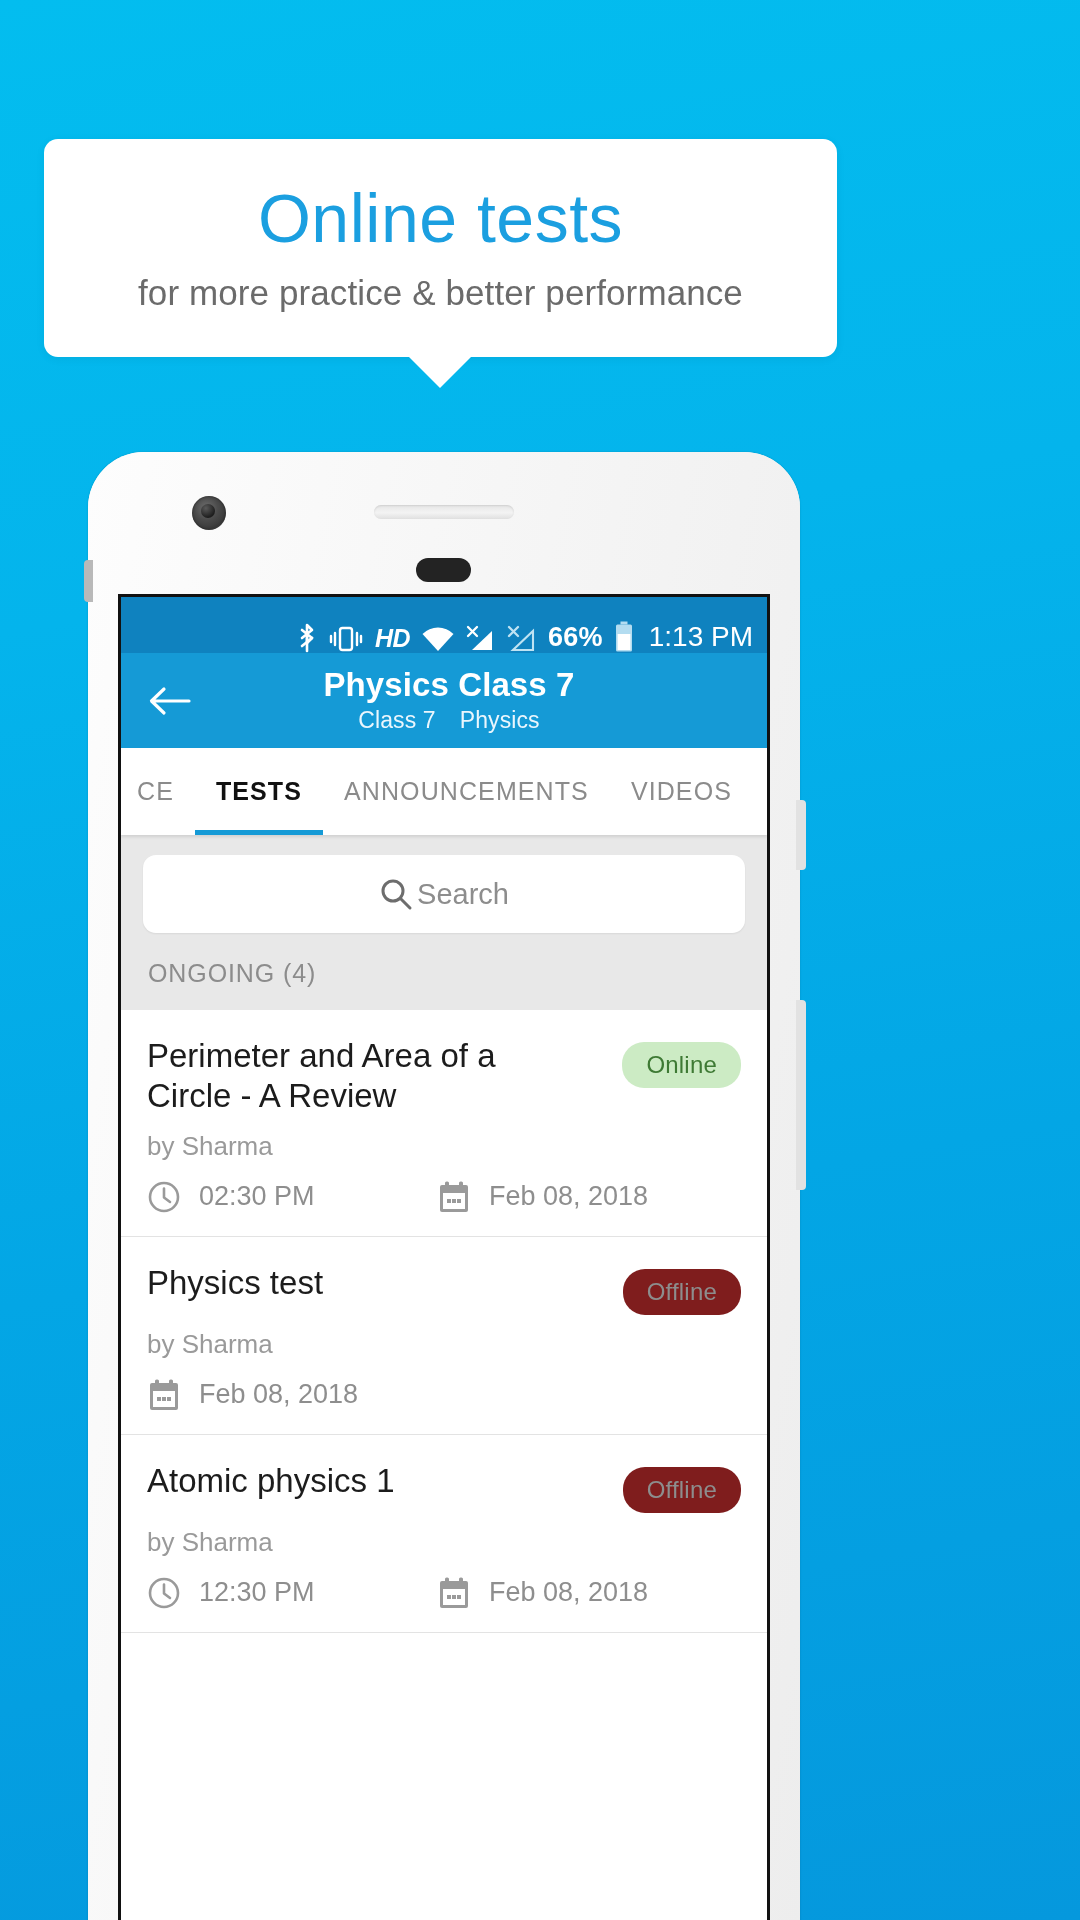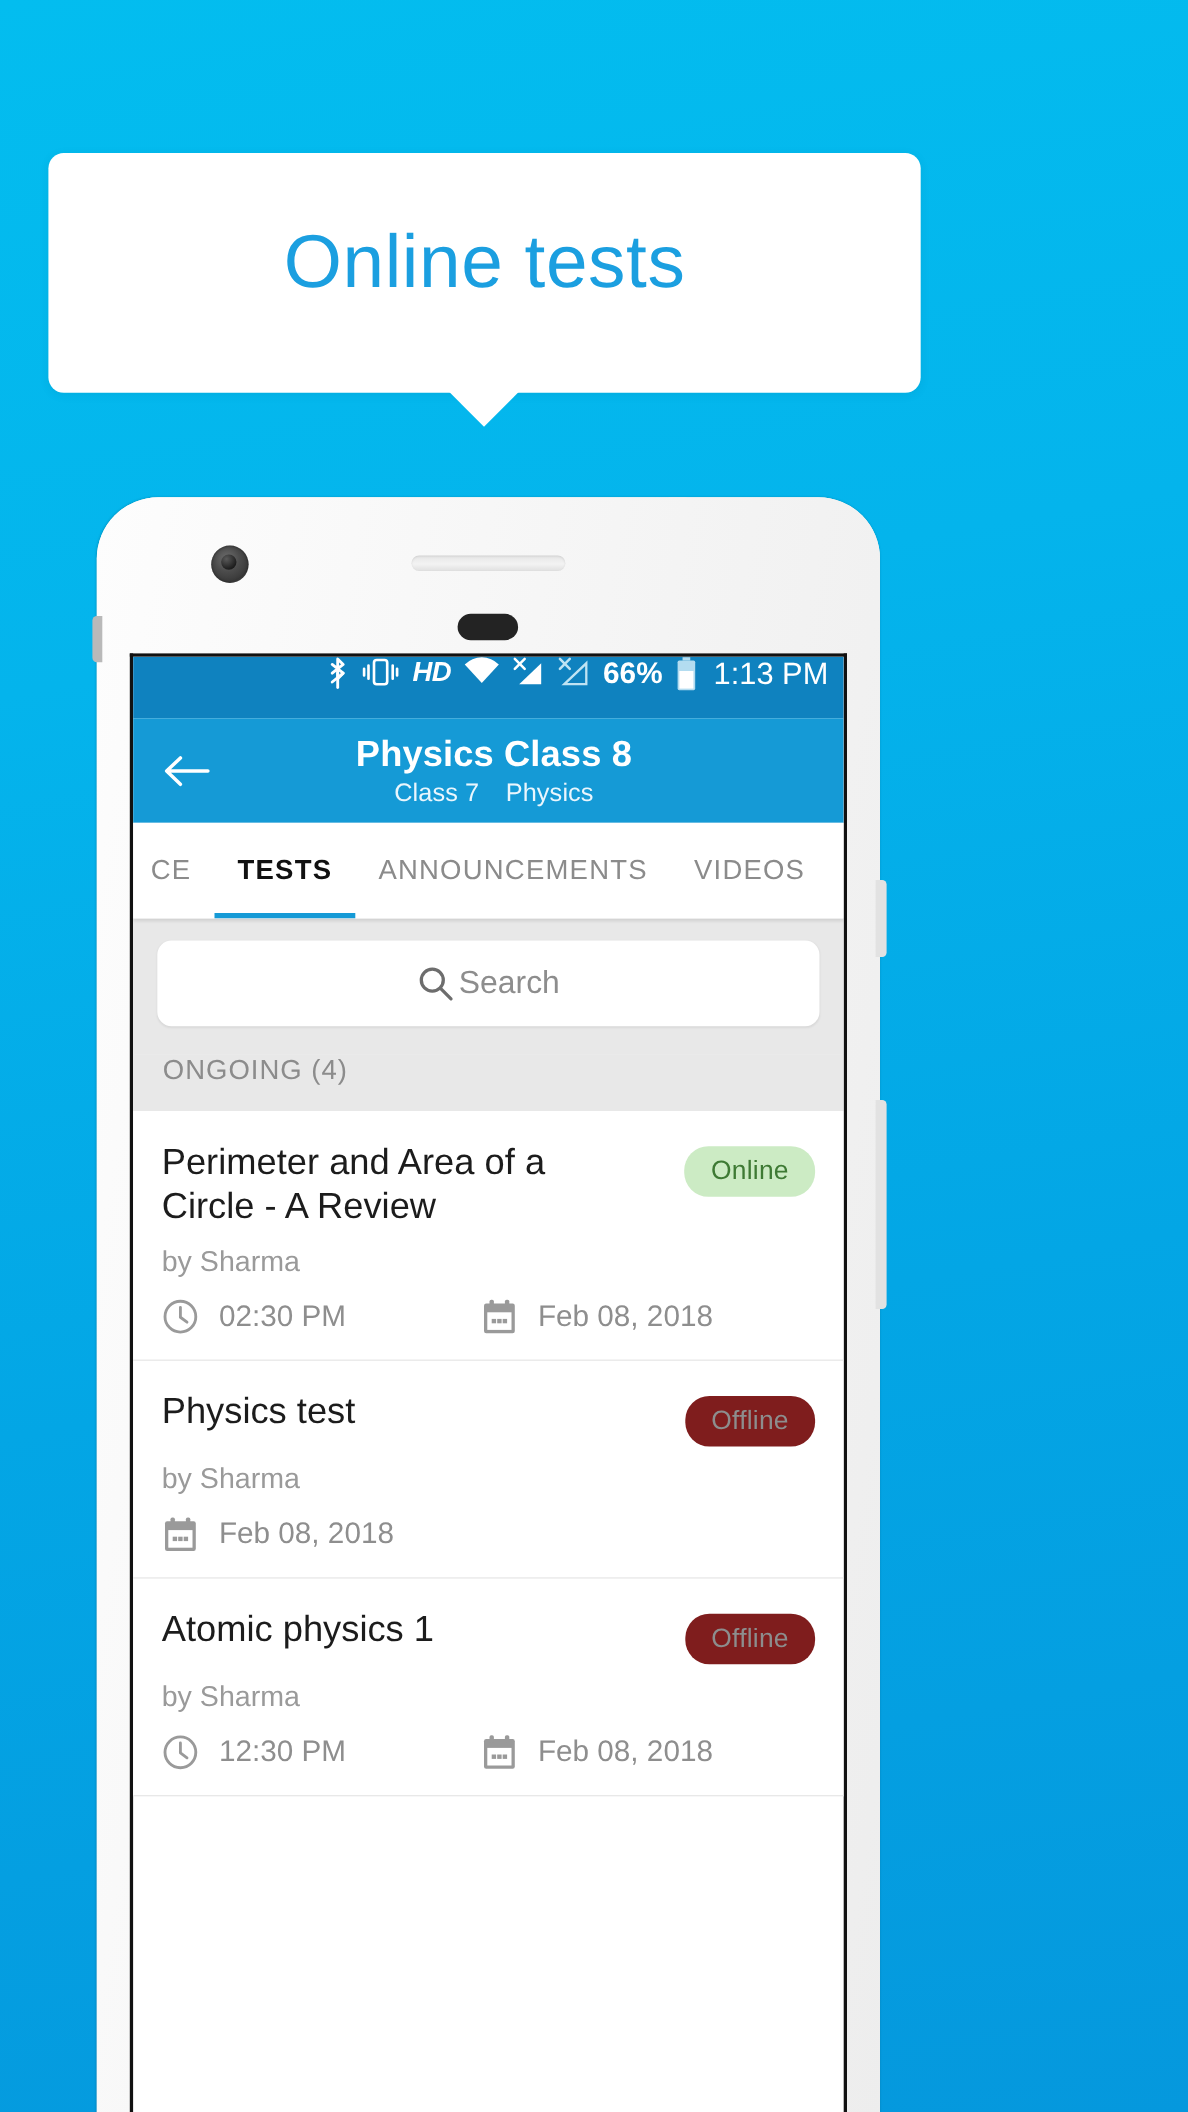--- a/index.html
+++ b/index.html
@@ -142,21 +142,21 @@
     overflow: hidden;
     border: 3px solid #111;
     border-bottom: none;
   }
 
   
   .statusbar {
     height: 56px;
     background: #0f82bf;
     display: flex;
-    align-items: flex-start;
+    align-items: flex-end;
     justify-content: flex-end;
     padding-right: 14px;
     gap: 11px;
     color: #ffffff;
   }
   .sb-icon { display: flex; align-items: center; }
   .sb-text {
     font-size: 27px;
     font-weight: 700;
     letter-spacing: 0.2px;
@@ -330,20 +330,21 @@
 
   svg { display: block; }
 </style>
 </head>
 <body>
 
 <div id="stage">
 
   <div class="callout">
     <div class="callout-title">Online tests</div>
+    <div class="callout-sub">for more practice &amp; better performance</div>
   </div>
   <div class="callout-tail"></div>
 
   <div class="top-notch-mark"></div>
   <div class="phone">
     <div class="phone-inner-shade"></div>
   </div>
   <div class="btn-side btn-left-top"></div>
   <div class="btn-side btn-right-1"></div>
   <div class="btn-side btn-right-2"></div>
@@ -398,21 +399,21 @@
 
     <div class="appbar">
       <div class="back-btn">
         <span>
           <svg width="42" height="34" viewBox="0 0 42 34">
             <path d="M40 17 L3 17 M15 5 L2.5 17 L15 29" fill="none" stroke="#fff" stroke-width="3.2" stroke-linecap="round" stroke-linejoin="round"></path>
           </svg>
         </span>
       </div>
       <div class="appbar-titles">
-        <div class="appbar-title">Physics Class 8</div>
+        <div class="appbar-title">Physics Class 7</div>
         <div class="appbar-sub"><span>Class 7</span><span>Physics</span></div>
       </div>
     </div>
 
     <div class="tabs">
       <div class="tab">CE</div>
       <div class="tab active">TESTS</div>
       <div class="tab">ANNOUNCEMENTS</div>
       <div class="tab">VIDEOS</div>
     </div>

